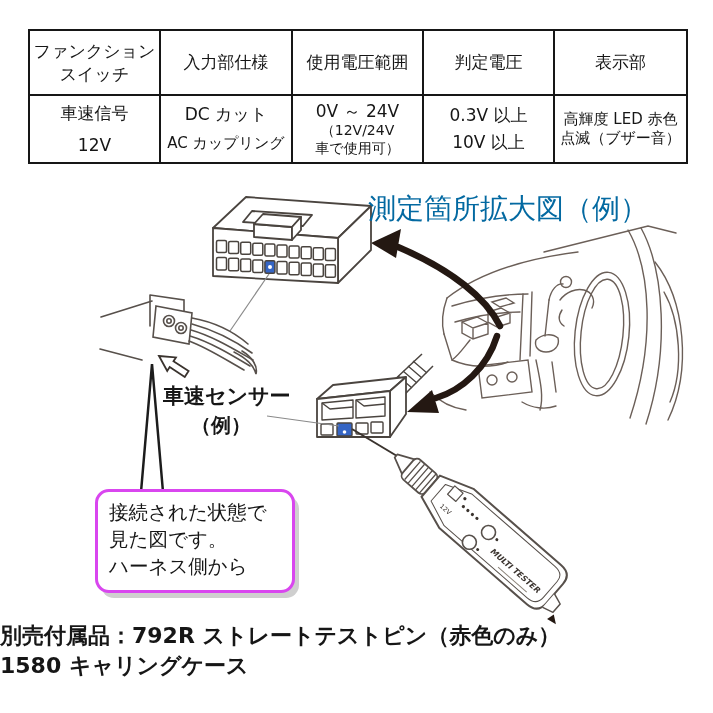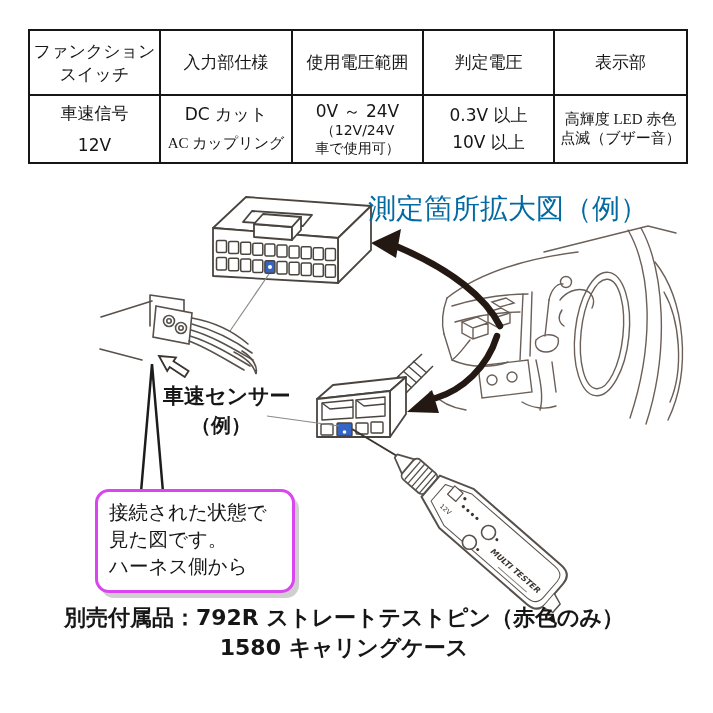--- a/index.html
+++ b/index.html
@@ -8,37 +8,37 @@
 
   
   table.spec{position:absolute;left:28px;top:29px;width:658px;border-collapse:collapse;
              table-layout:fixed;background:#fff;}
   table.spec th,table.spec td{border:2px solid #161616;text-align:center;vertical-align:middle;
              padding:0;font-weight:normal;color:#161616;}
   table.spec th{height:63px;}
   table.spec td{height:66px;}
   .t18{font-size:17px;line-height:1.25;}
   .t17{font-size:17px;line-height:1.3;}
-  .t15{font-size:15px;line-height:1.3;font-family:Liberation Serif, serif;}
+  .t15{font-size:15px;line-height:1.3;}
   .t14{font-size:14px;line-height:1.25;}
   .gap8{margin-top:9px;}
   .gap4{margin-top:5px;}
 
   
   .diagram-svg{position:absolute;left:0;top:170px;}
   .magnified-label{position:absolute;left:368px;top:190px;font-size:28px;font-weight:400;
                    color:#0369a1;letter-spacing:0px;white-space:nowrap;}
   .sensor-label{position:absolute;left:163px;top:382px;font-size:21px;font-weight:600;white-space:nowrap;}
   .sensor-example{position:absolute;left:191px;top:412px;font-size:20px;font-weight:600;white-space:nowrap;}
   .callout{position:absolute;left:95px;top:489px;width:172px;border:3px solid #d946ef;
            border-radius:14px;background:#fff;padding:8px 11px 9px 11px;
            box-shadow:5px 6px 0 -1px #cfcfcf;font-size:19.5px;line-height:1.38;font-weight:500;}
 
   
-  .footer{position:absolute;left:0;top:603px;width:688px;text-align:center;font-weight:600;}
+  .footer{position:absolute;left:0;top:621px;width:688px;font-weight:600;}
   .footer .l1{font-size:22px;line-height:1.35;}
   .footer .l2{font-size:22px;line-height:1.35;}
 </style>
 </head>
 <body>
 
 <div class="canvas">
 
   <table class="spec">
     <colgroup>

